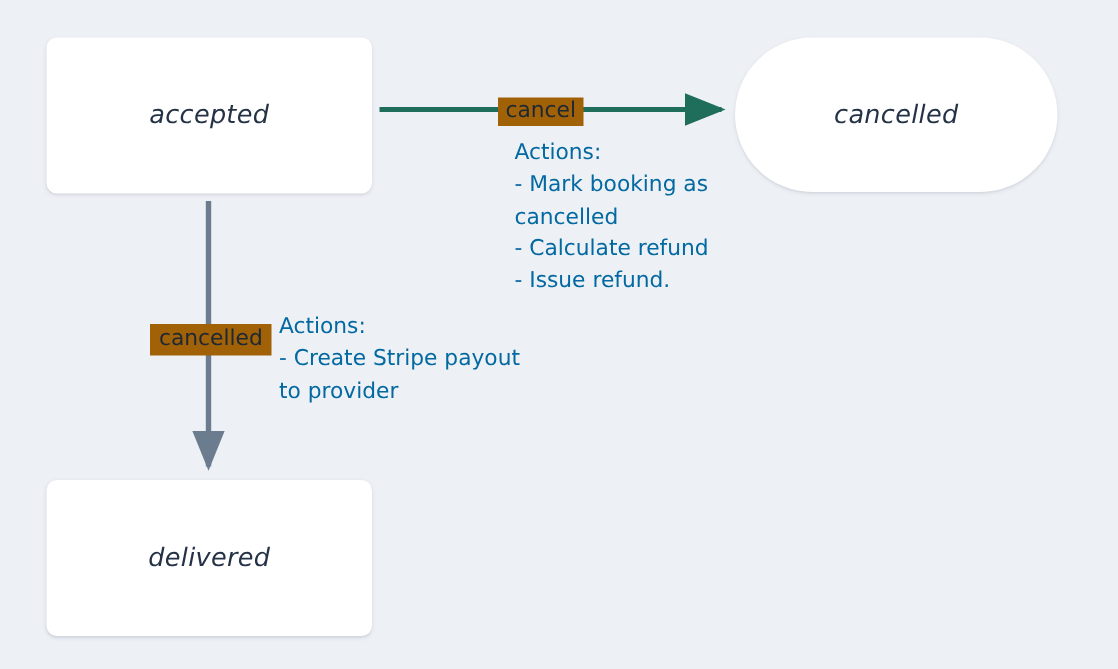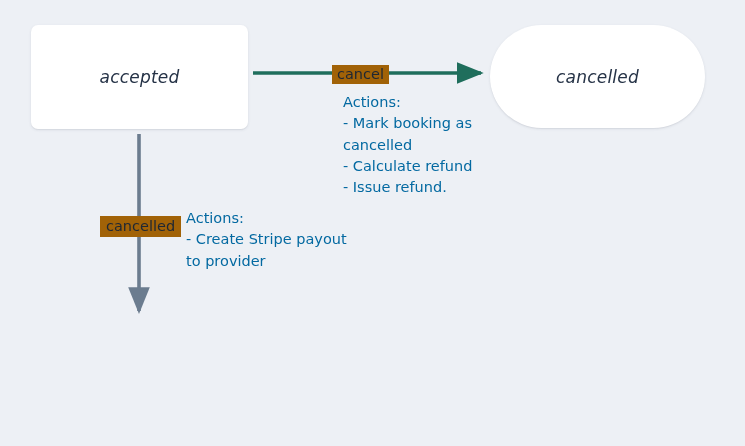--- a/index.html
+++ b/index.html
@@ -123,20 +123,23 @@
   </svg>
 
   <div id="node-accepted" class="state-node node-rect">
     <span class="state-label">accepted</span>
   </div>
 
   <div id="node-cancelled" class="state-node node-stadium">
     <span class="state-label">cancelled</span>
   </div>
 
+  <div id="node-delivered" class="state-node node-rect">
+    <span class="state-label">delivered</span>
+  </div>
 
   <div id="label-cancel" class="edge-label">cancel</div>
 
   <div id="label-complete" class="edge-label">cancelled</div>
 
   <div id="actions-cancel" class="actions-block">Actions:
 - Mark booking as
 cancelled
 - Calculate refund
 - Issue refund.</div>

